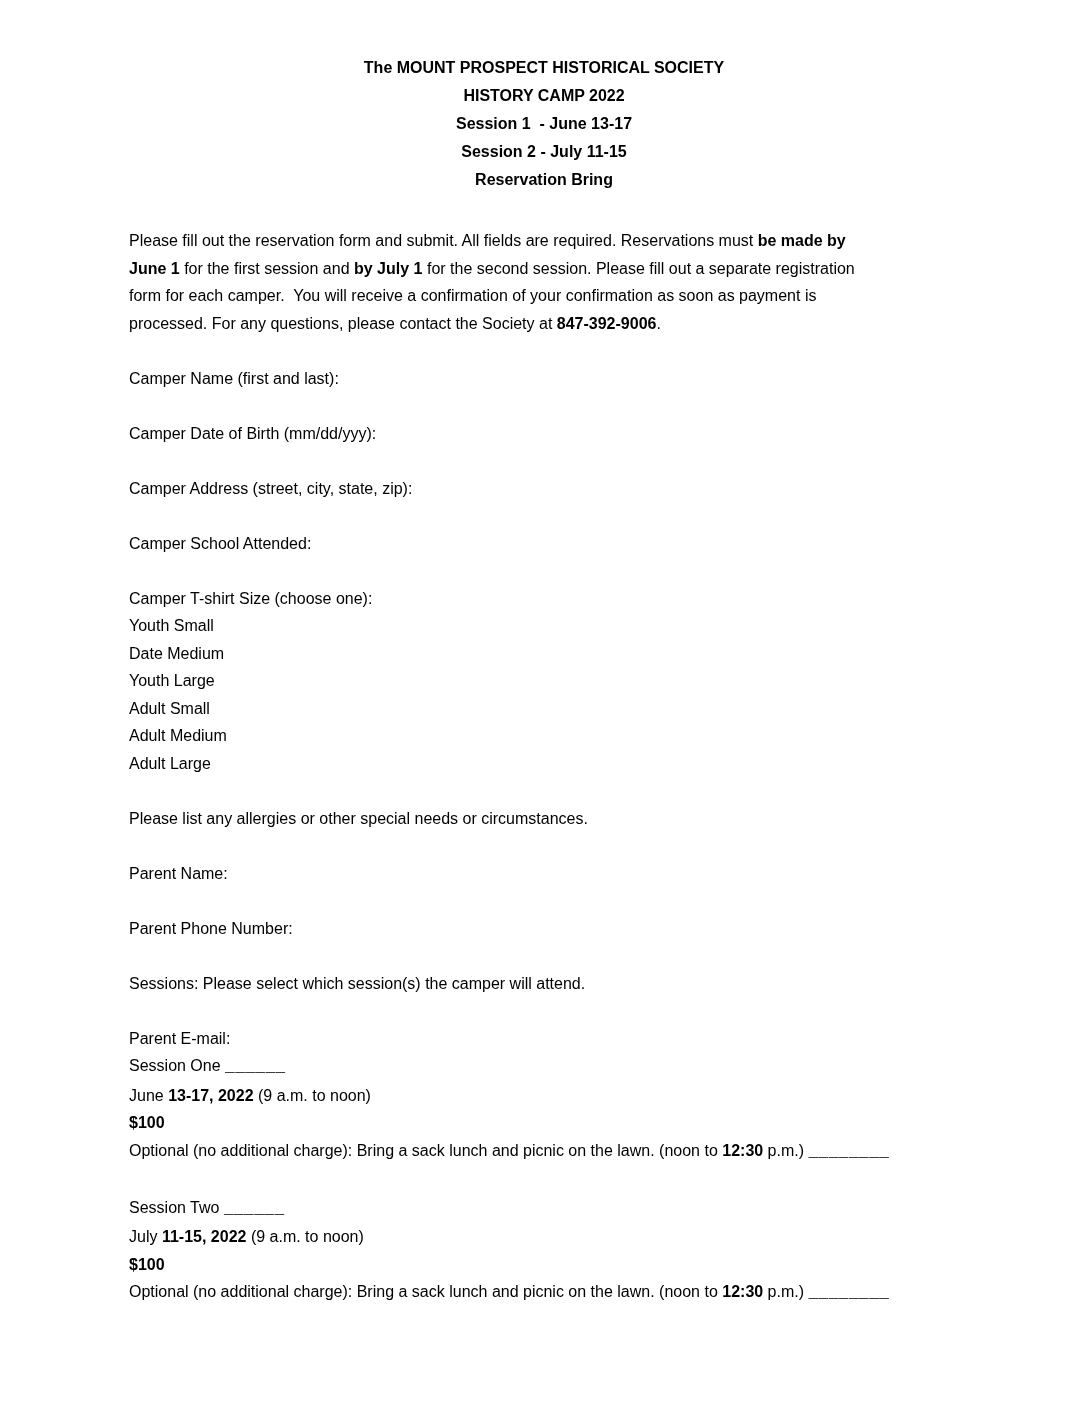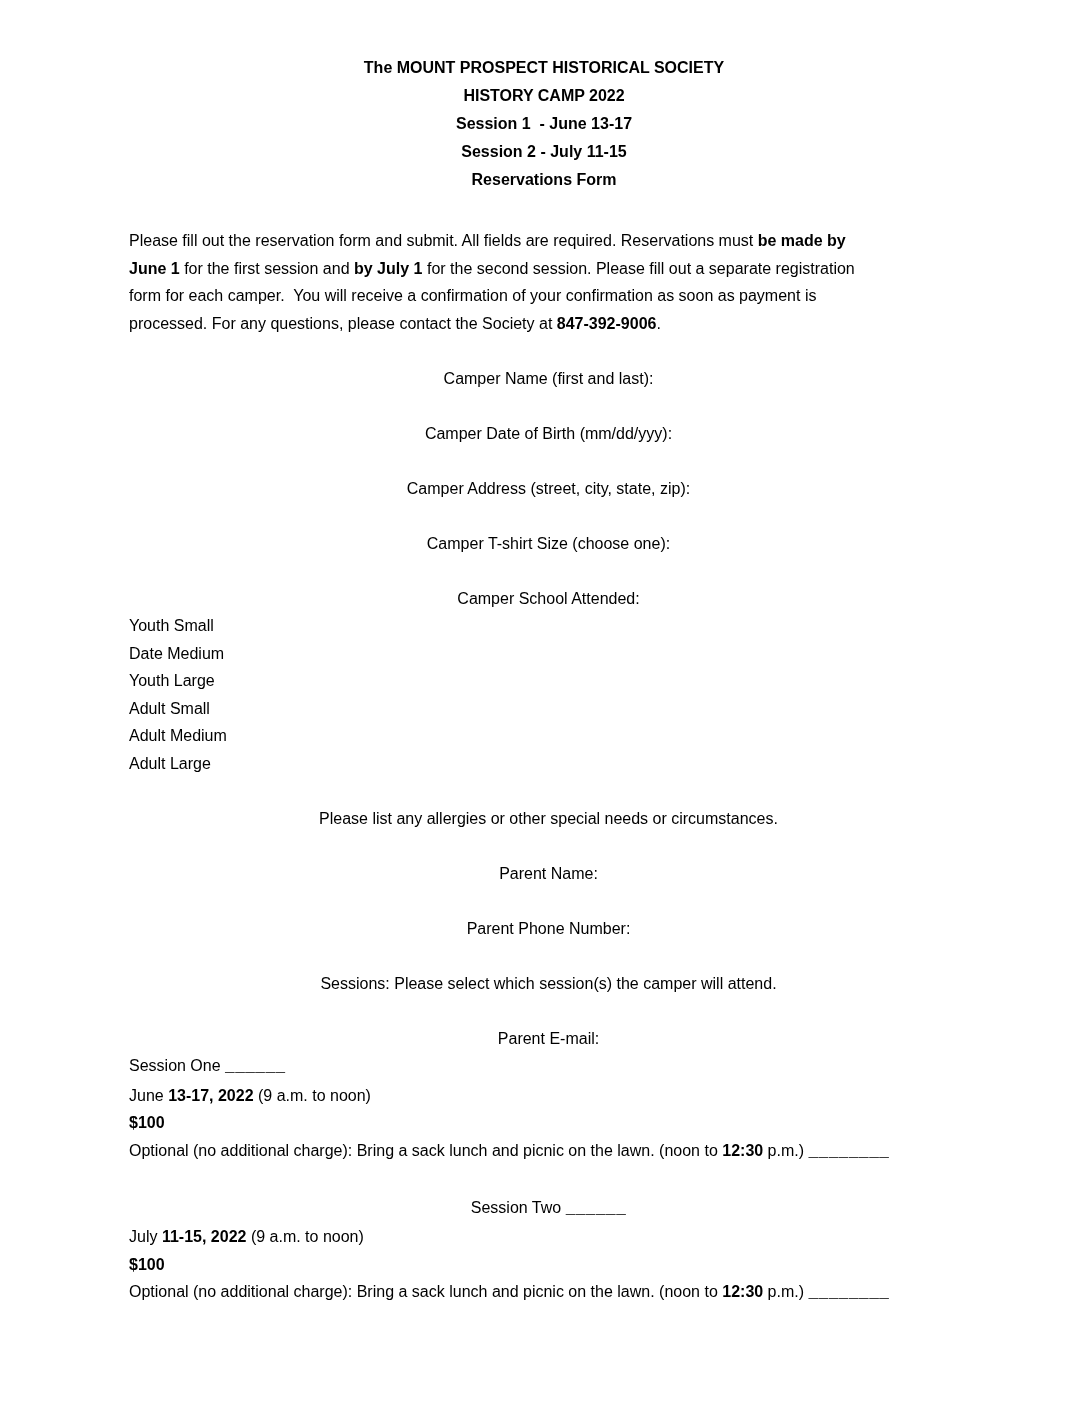--- a/index.html
+++ b/index.html
@@ -33,59 +33,58 @@
   .line {
     line-height: 27.5px;
     font-size: 16px;
     white-space: pre;
   }
   .para {
     margin-top: 33px;
   }
   .mt {
     margin-top: 27.5px;
-    text-align: center;
   }
   b {
     font-weight: 700;
   }
   .blank {
     font-weight: 700;
     letter-spacing: 0.5px;
     font-family: Liberation Mono, monospace;
   }
 </style>
 </head>
 <body>
 
 <div class="doc">
 
   <header class="hdr">
     <div class="line">The MOUNT PROSPECT HISTORICAL SOCIETY</div>
     <div class="line">HISTORY CAMP 2022</div>
     <div class="line">Session 1  - June 13-17</div>
     <div class="line">Session 2 - July 11-15</div>
-    <div class="line">Reservations Form</div>
+    <div class="line">Reservation Bring</div>
   </header>
 
   <div class="content">
 
     <div class="para">
       <div class="line"><span>Please fill out the reservation form and submit. All fields are required. Reservations must </span><b>be made by</b></div>
       <div class="line"><b>June 1</b><span> for the first session and </span><b>by July 1</b><span> for the second session. Please fill out a separate registration</span></div>
       <div class="line"><span>form for each camper.  You will receive a confirmation of your confirmation as soon as payment is</span></div>
       <div class="line"><span>processed. For any questions, please contact the Society at </span><b>847-392-9006</b><span>.</span></div>
     </div>
 
     <div class="line mt">Camper Name (first and last):</div>
     <div class="line mt">Camper Date of Birth (mm/dd/yyy):</div>
     <div class="line mt">Camper Address (street, city, state, zip):</div>
+    <div class="line mt">Camper School Attended:</div>
+
     <div class="line mt">Camper T-shirt Size (choose one):</div>
-
-    <div class="line mt">Camper School Attended:</div>
     <div class="line">Youth Small</div>
     <div class="line">Date Medium</div>
     <div class="line">Youth Large</div>
     <div class="line">Adult Small</div>
     <div class="line">Adult Medium</div>
     <div class="line">Adult Large</div>
 
     <div class="line mt">Please list any allergies or other special needs or circumstances.</div>
 
     <div class="line mt">Parent Name:</div>

